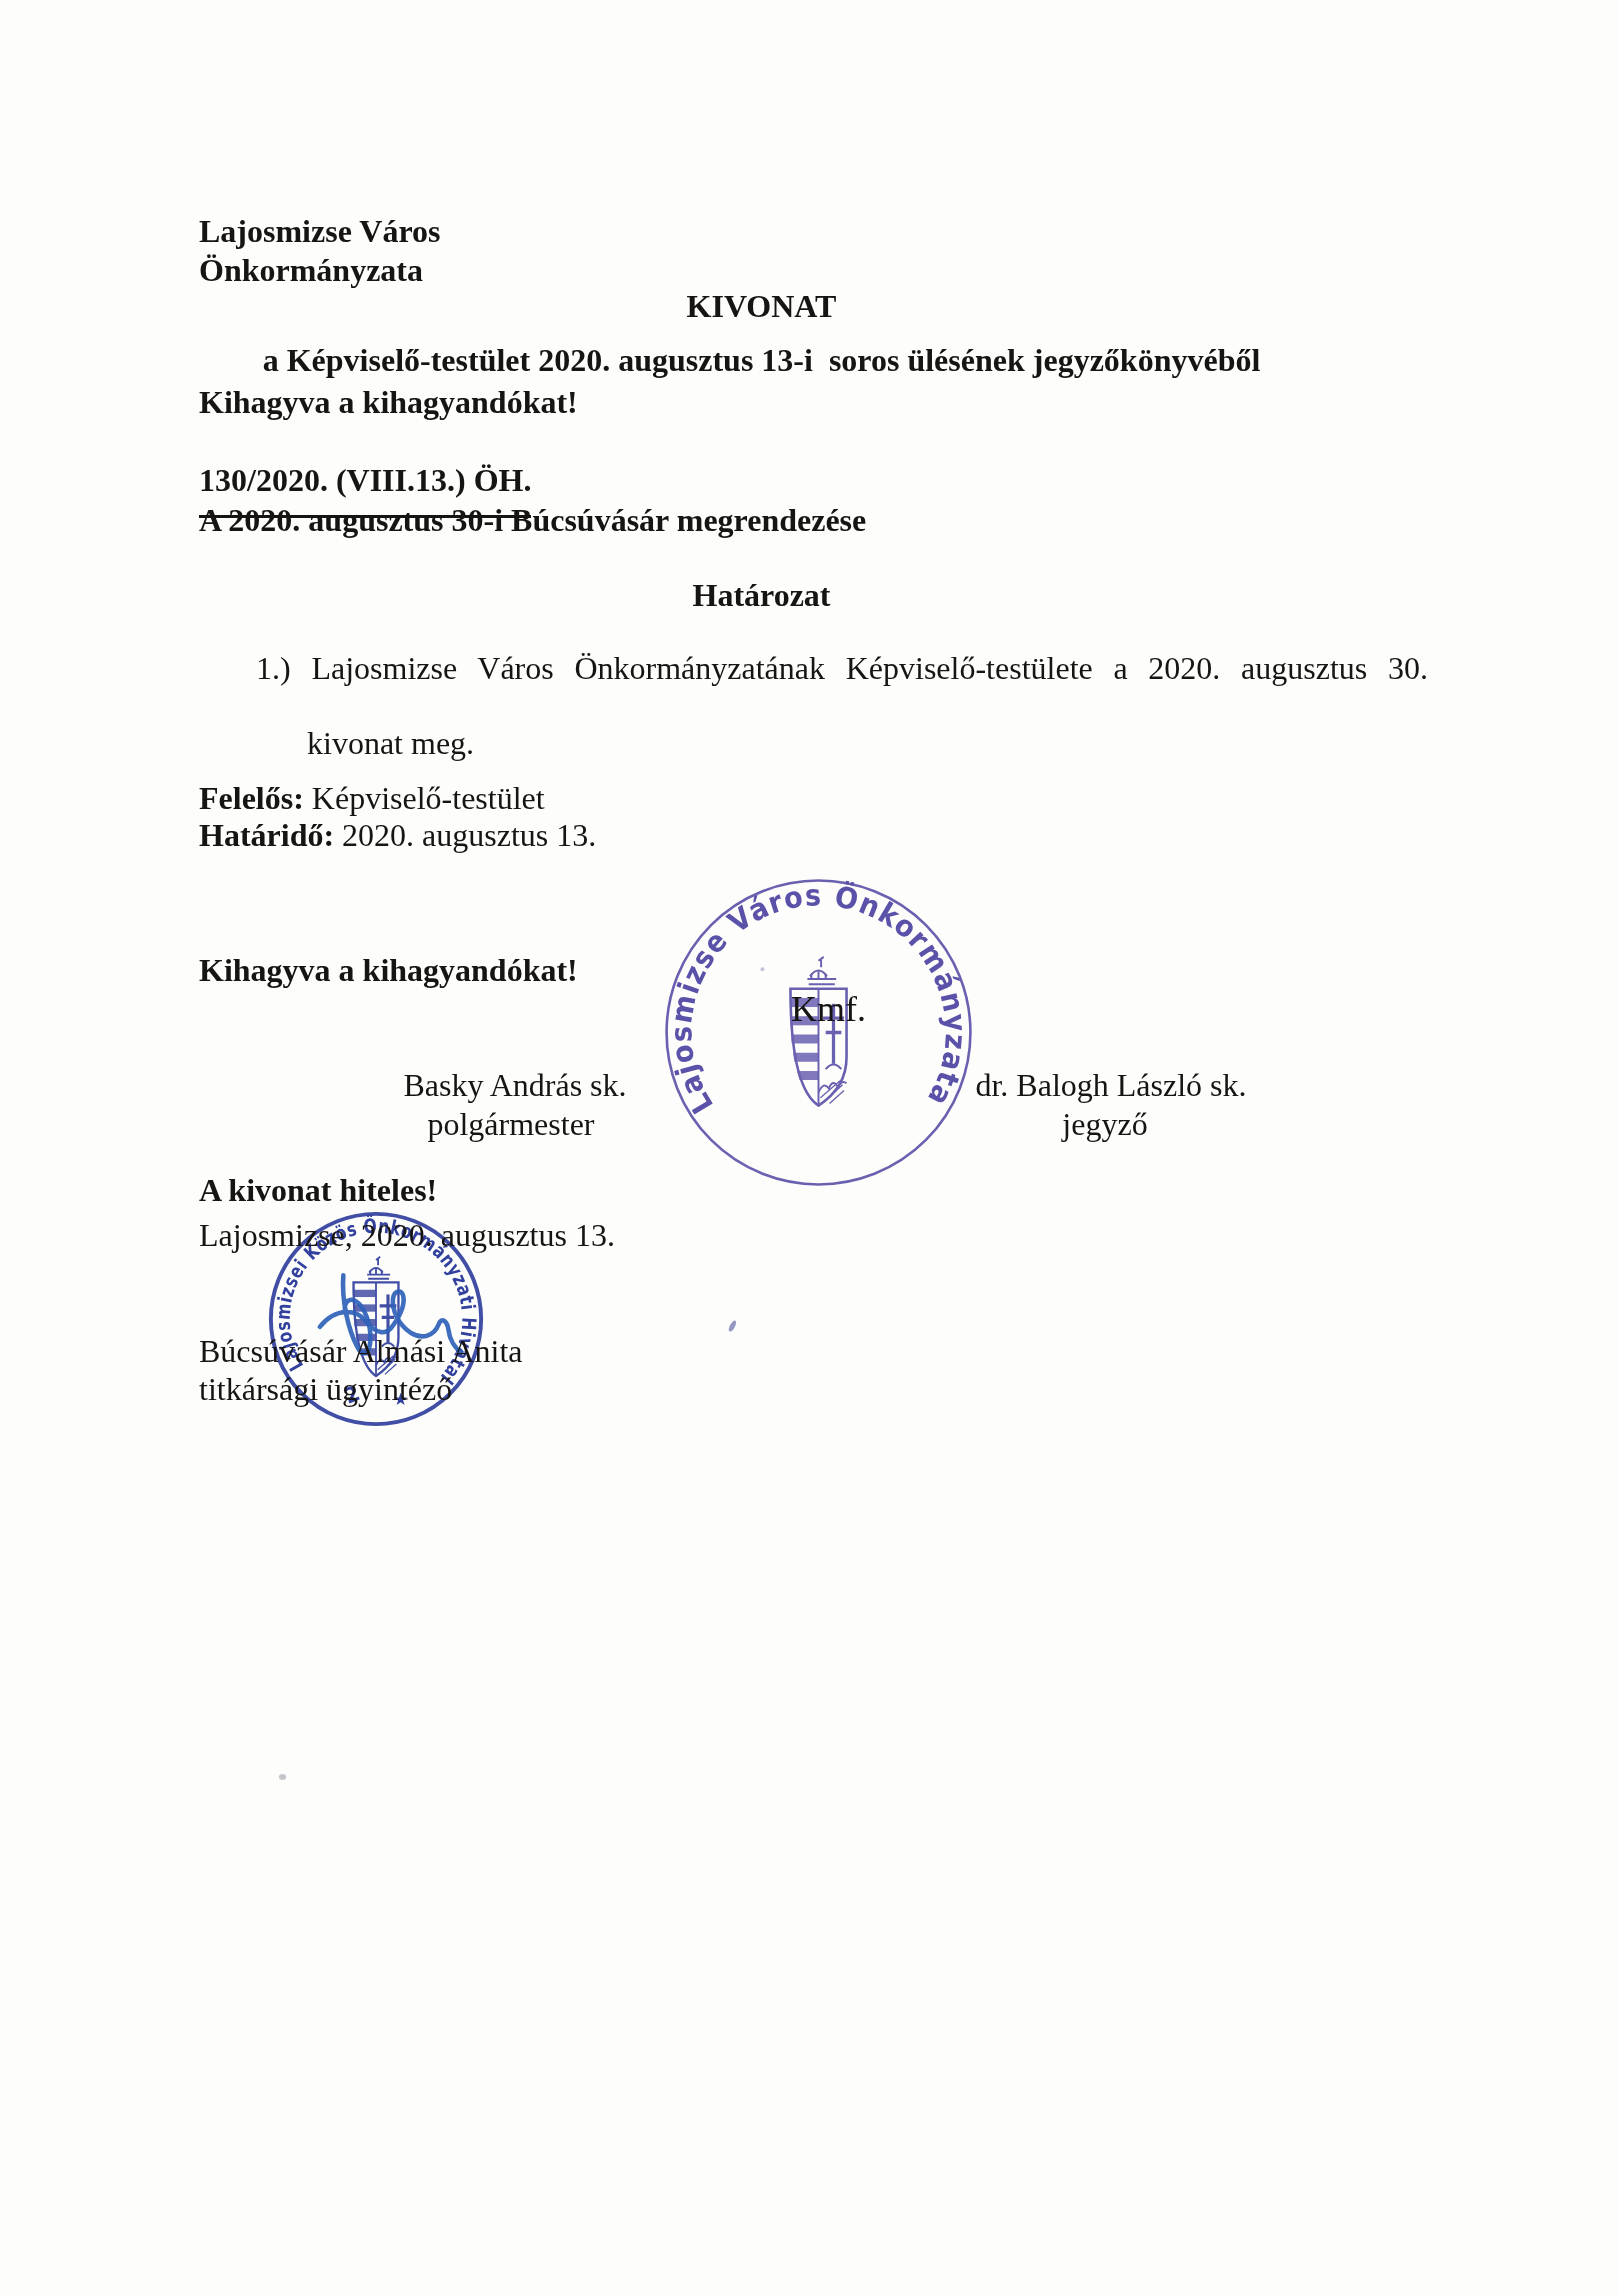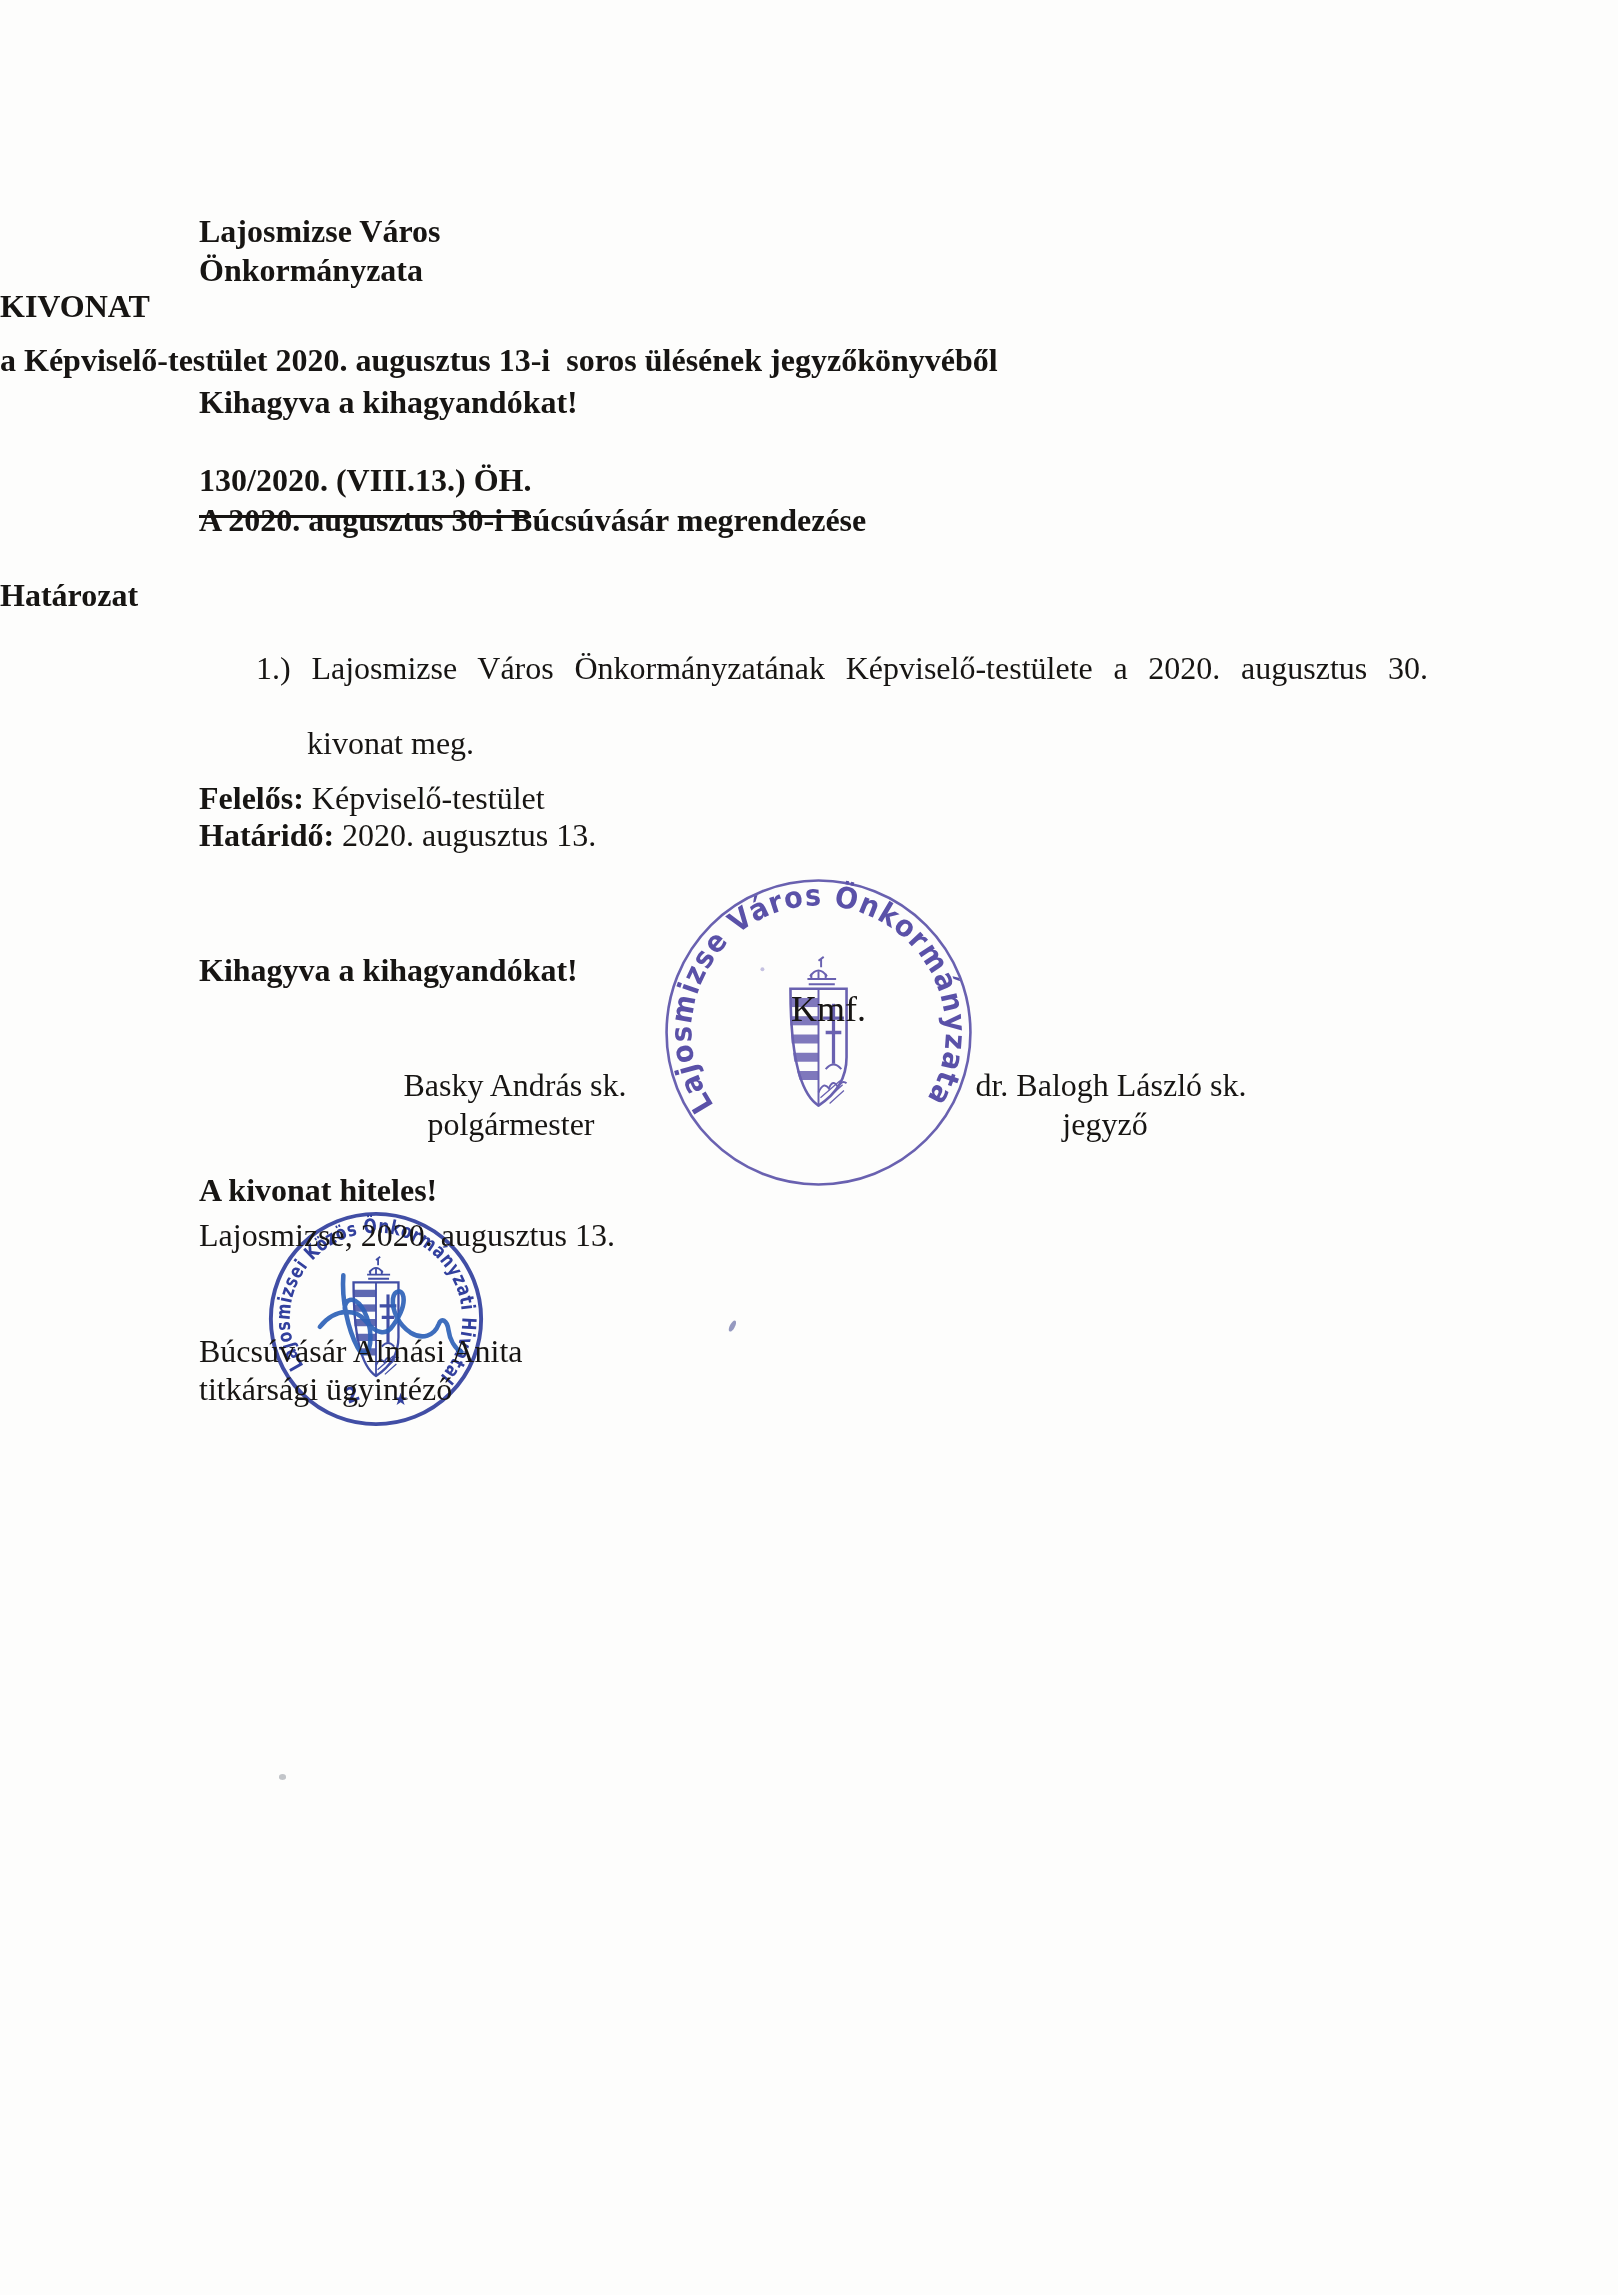--- a/index.html
+++ b/index.html
@@ -4,21 +4,21 @@
 <style>
   html,body { margin:0; padding:0; background:#6e6e6e; }
   .page {
     position:relative; width:1619px; height:2295px; margin:0 auto;
     background:#fdfdfc; overflow:hidden;
     font-family:"Liberation Serif","DejaVu Serif",serif;
     color:#171513;
   }
   .txt { position:absolute; font-size:32px; line-height:1.12; white-space:pre; z-index:2; }
   .b { font-weight:bold; }
-  .center { left:0; width:1523px; text-align:left; }
+  .center { left:0; width:1523px; text-align:center; }
   .uline { display:inline-block; border-bottom:3.3px solid #171513; padding-bottom:16px; }
   .jline { white-space:normal; text-align:justify; text-align-last:justify; }
   .sigblock { text-align:center; transform:translateX(-50%); }
   .stamp { position:absolute; z-index:1; }
   .speck { position:absolute; z-index:1; border-radius:50%; }
   .ringtext { font-family:"DejaVu Sans","Liberation Sans",sans-serif; }
 </style>
 </head>
 <body>
 

